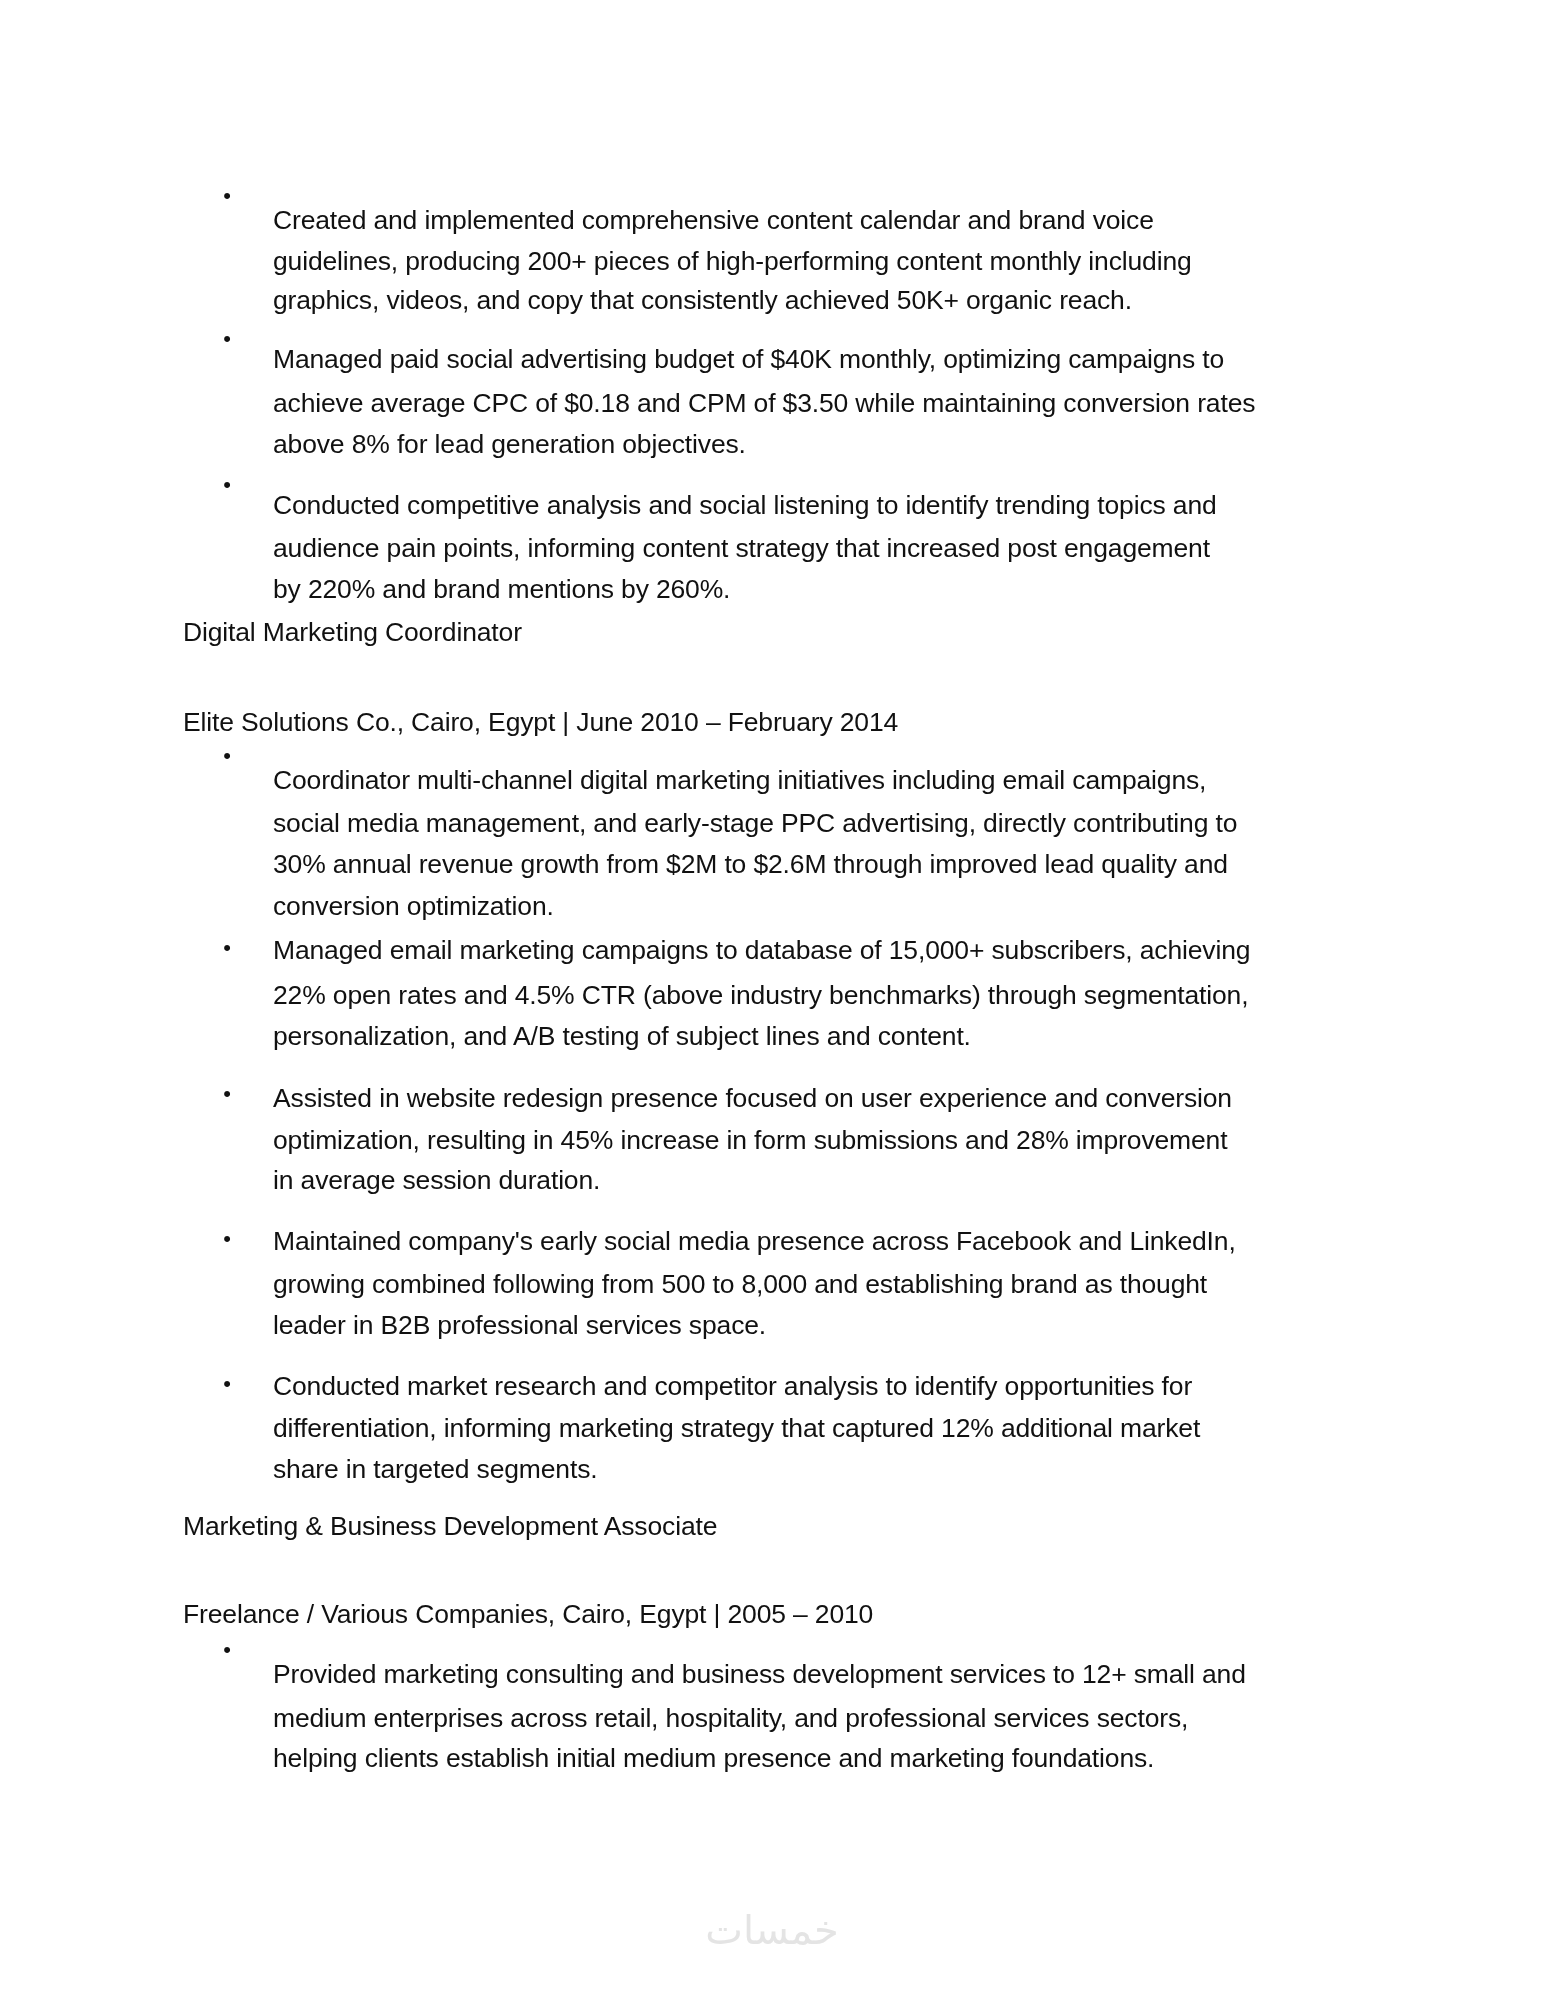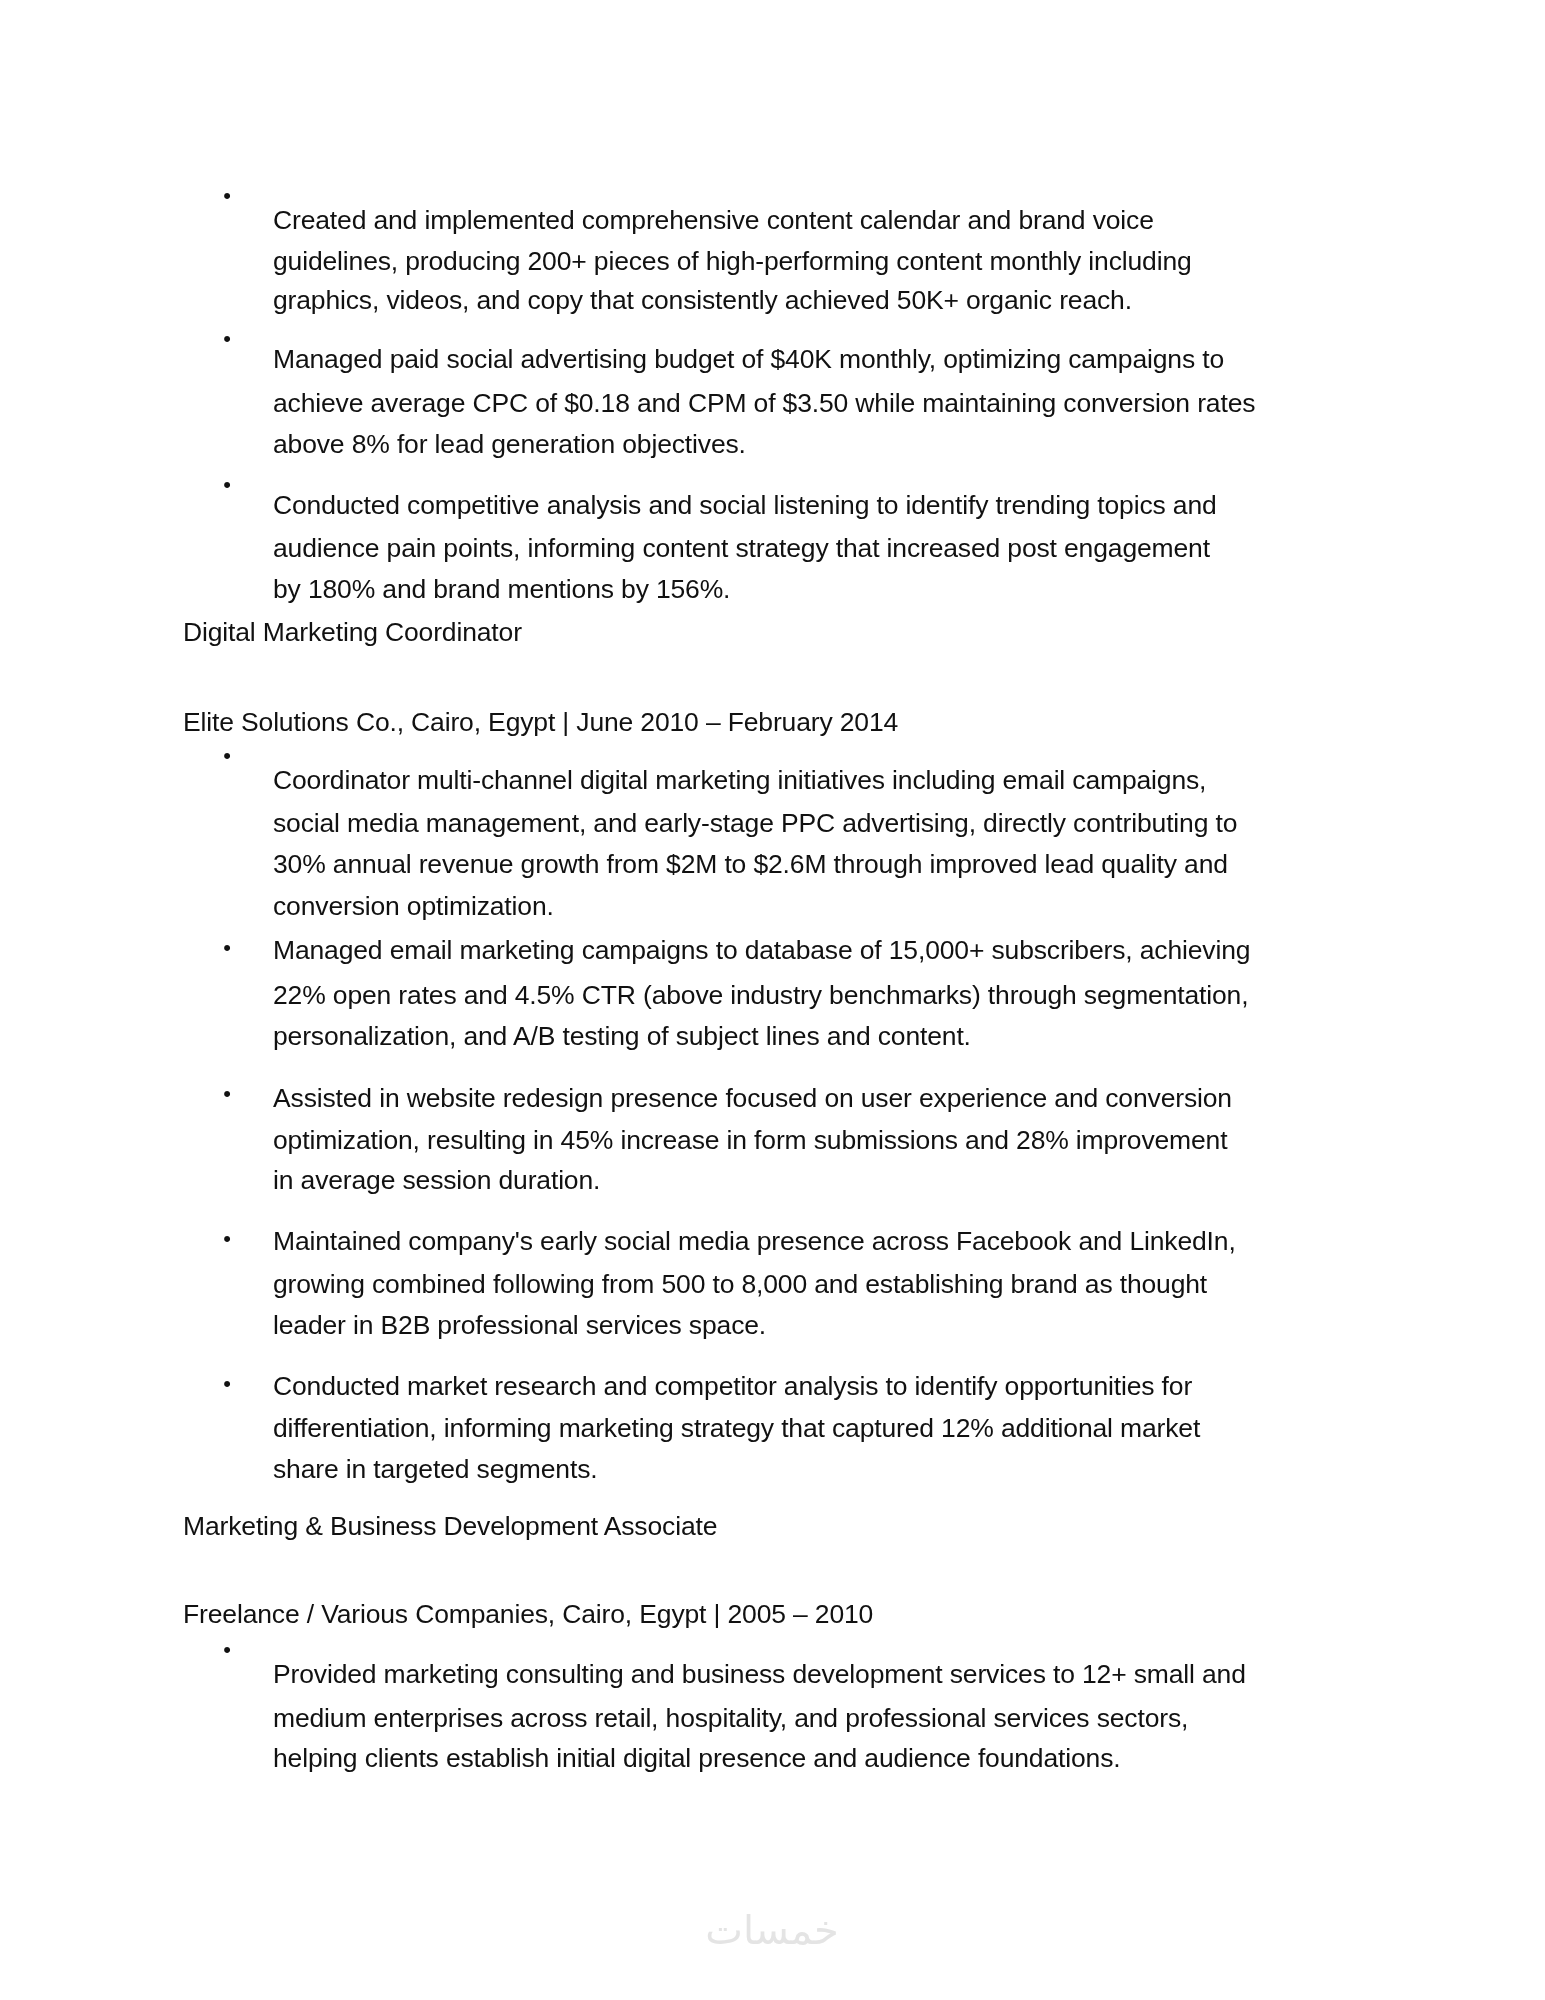--- a/index.html
+++ b/index.html
@@ -72,21 +72,21 @@
     <div>
       <span class="bullet" style="top:323px">•</span>
       <div class="line text-line" style="top:319px">Managed paid social advertising budget of $40K monthly, optimizing campaigns to</div>
       <div class="line text-line" style="top:363px">achieve average CPC of $0.18 and CPM of $3.50 while maintaining conversion rates</div>
       <div class="line text-line" style="top:404px">above 8% for lead generation objectives.</div>
     </div>
     <div>
       <span class="bullet" style="top:469px">•</span>
       <div class="line text-line" style="top:465px">Conducted competitive analysis and social listening to identify trending topics and</div>
       <div class="line text-line" style="top:508px">audience pain points, informing content strategy that increased post engagement</div>
-      <div class="line text-line" style="top:549px">by 180% and brand mentions by 156%.</div>
+      <div class="line text-line" style="top:549px">by 220% and brand mentions by 260%.</div>
     </div>
   </div>
 
   <div>
     <div class="line heading" style="top:616px">Digital Marketing Coordinator</div>
     <div class="line meta" style="top:678px">Elite Solutions Co., Cairo, Egypt | June 2010 – February 2014</div>
 
     <div>
       <span class="bullet" style="top:740px">•</span>
       <div class="line text-line" style="top:740px">Coordinator multi-channel digital marketing initiatives including email campaigns,</div>
@@ -121,18 +121,18 @@
   </div>
 
   <div>
     <div class="line heading" style="top:1510px">Marketing &amp; Business Development Associate</div>
     <div class="line meta" style="top:1570px">Freelance / Various Companies, Cairo, Egypt | 2005 – 2010</div>
 
     <div>
       <span class="bullet" style="top:1634px">•</span>
       <div class="line text-line" style="top:1634px">Provided marketing consulting and business development services to 12+ small and</div>
       <div class="line text-line" style="top:1678px">medium enterprises across retail, hospitality, and professional services sectors,</div>
-      <div class="line text-line" style="top:1718px">helping clients establish initial digital presence and audience foundations.</div>
+      <div class="line text-line" style="top:1718px">helping clients establish initial medium presence and marketing foundations.</div>
     </div>
   </div>
 
   <div class="watermark" style="color: rgb(228, 228, 228);">خمسات</div>
 </div>
 
 </body></html>

